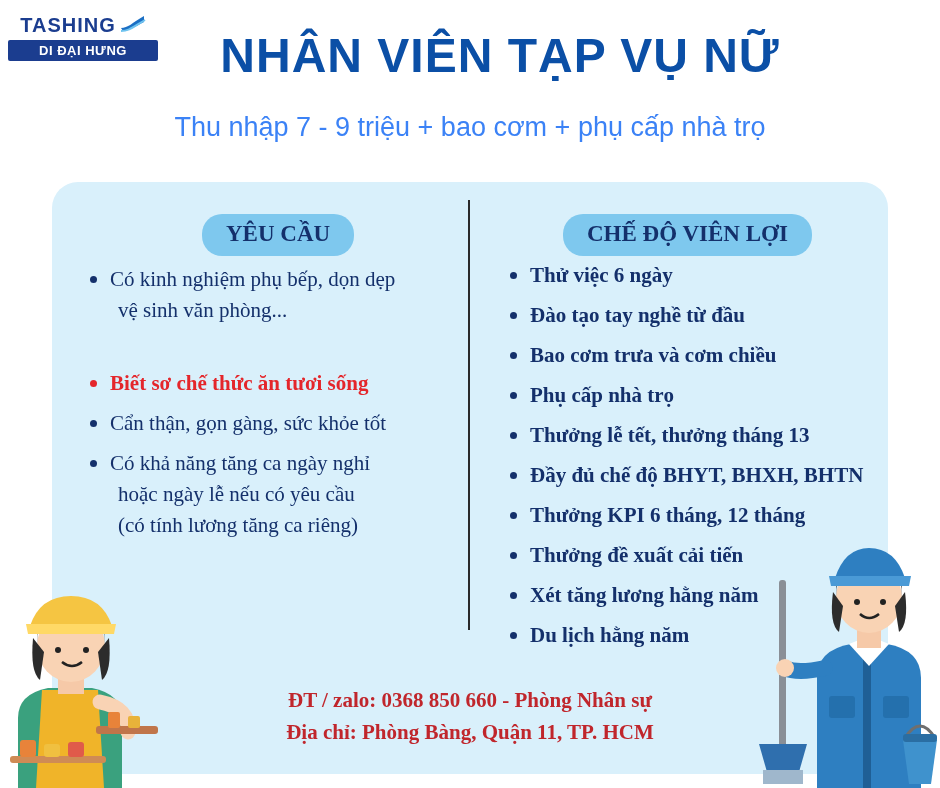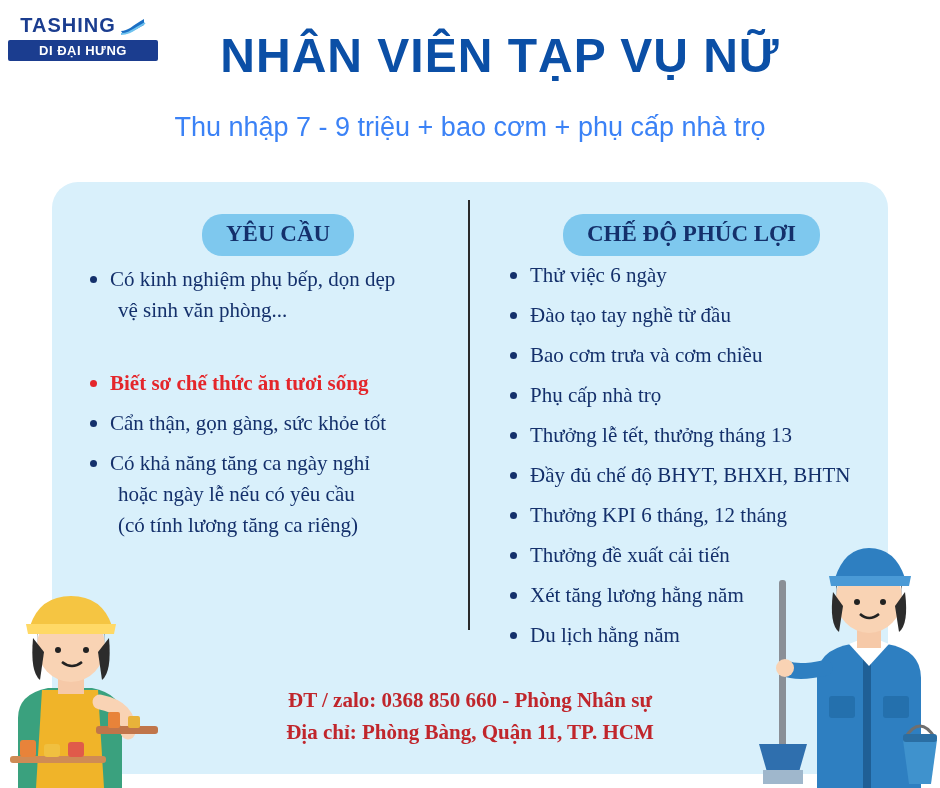--- a/index.html
+++ b/index.html
@@ -10,21 +10,21 @@
     overflow:hidden;
     position:relative;
   }
 
   
   .logo{
     position:absolute;left:8px;top:14px;width:150px;
     text-align:center;
   }
   .logo-top{
-    display:flex;align-items:center;justify-content:center;gap:4px;
+    display:flex;justify-content:center;gap:4px;
   }
   .logo-word{
     font-family:"Liberation Sans", sans-serif;
     font-weight:bold;font-size:20px;letter-spacing:1px;
     color:#1b3d8f;
   }
   .logo-swoosh{
     width:26px;height:18px;position:relative;display:inline-block;
   }
   .logo-bar{
@@ -95,21 +95,21 @@
   ul.bullets li::before{
     content:"";
     position:absolute;left:4px;top:12px;
     width:7px;height:7px;border-radius:50%;
     background:#14306b;
   }
   ul.left li{
     font-size:21px;line-height:31px;margin-bottom:9px;
   }
   ul.right li{
-    font-weight:normal;font-size:21px;line-height:30px;margin-bottom:10px;
+    font-weight:bold;font-size:21px;line-height:30px;margin-bottom:10px;
   }
   ul.bullets li.red{color:#e4262b;font-weight:bold;margin-top:42px;}
   ul.bullets li.red::before{background:#e4262b;}
   .sub-line{display:block;padding-left:8px;}
 
   
   .footer{
     position:absolute;left:0;right:0;top:684px;
     text-align:center;
     color:#c0262c;
@@ -139,21 +139,21 @@
   <div class="logo-bar">DI ĐẠI HƯNG</div>
 </div>
 
 <div class="title">NHÂN VIÊN TẠP VỤ NỮ</div>
 <div class="subtitle">Thu nhập 7 - 9 triệu + bao cơm + phụ cấp nhà trọ</div>
 
 <div class="panel"></div>
 <div class="divider"></div>
 
 <div class="chip chip-left">YÊU CẦU</div>
-<div class="chip chip-right">CHẾ ĐỘ PHÚC LỢI</div>
+<div class="chip chip-right">CHẾ ĐỘ VIÊN LỢI</div>
 
 <ul class="bullets left">
   <li>
     <span>Có kinh nghiệm phụ bếp, dọn dẹp</span>
     <span class="sub-line">vệ sinh văn phòng...</span>
   </li>
   <li class="red">
     <span>Biết sơ chế thức ăn tươi sống</span>
   </li>
   <li>

